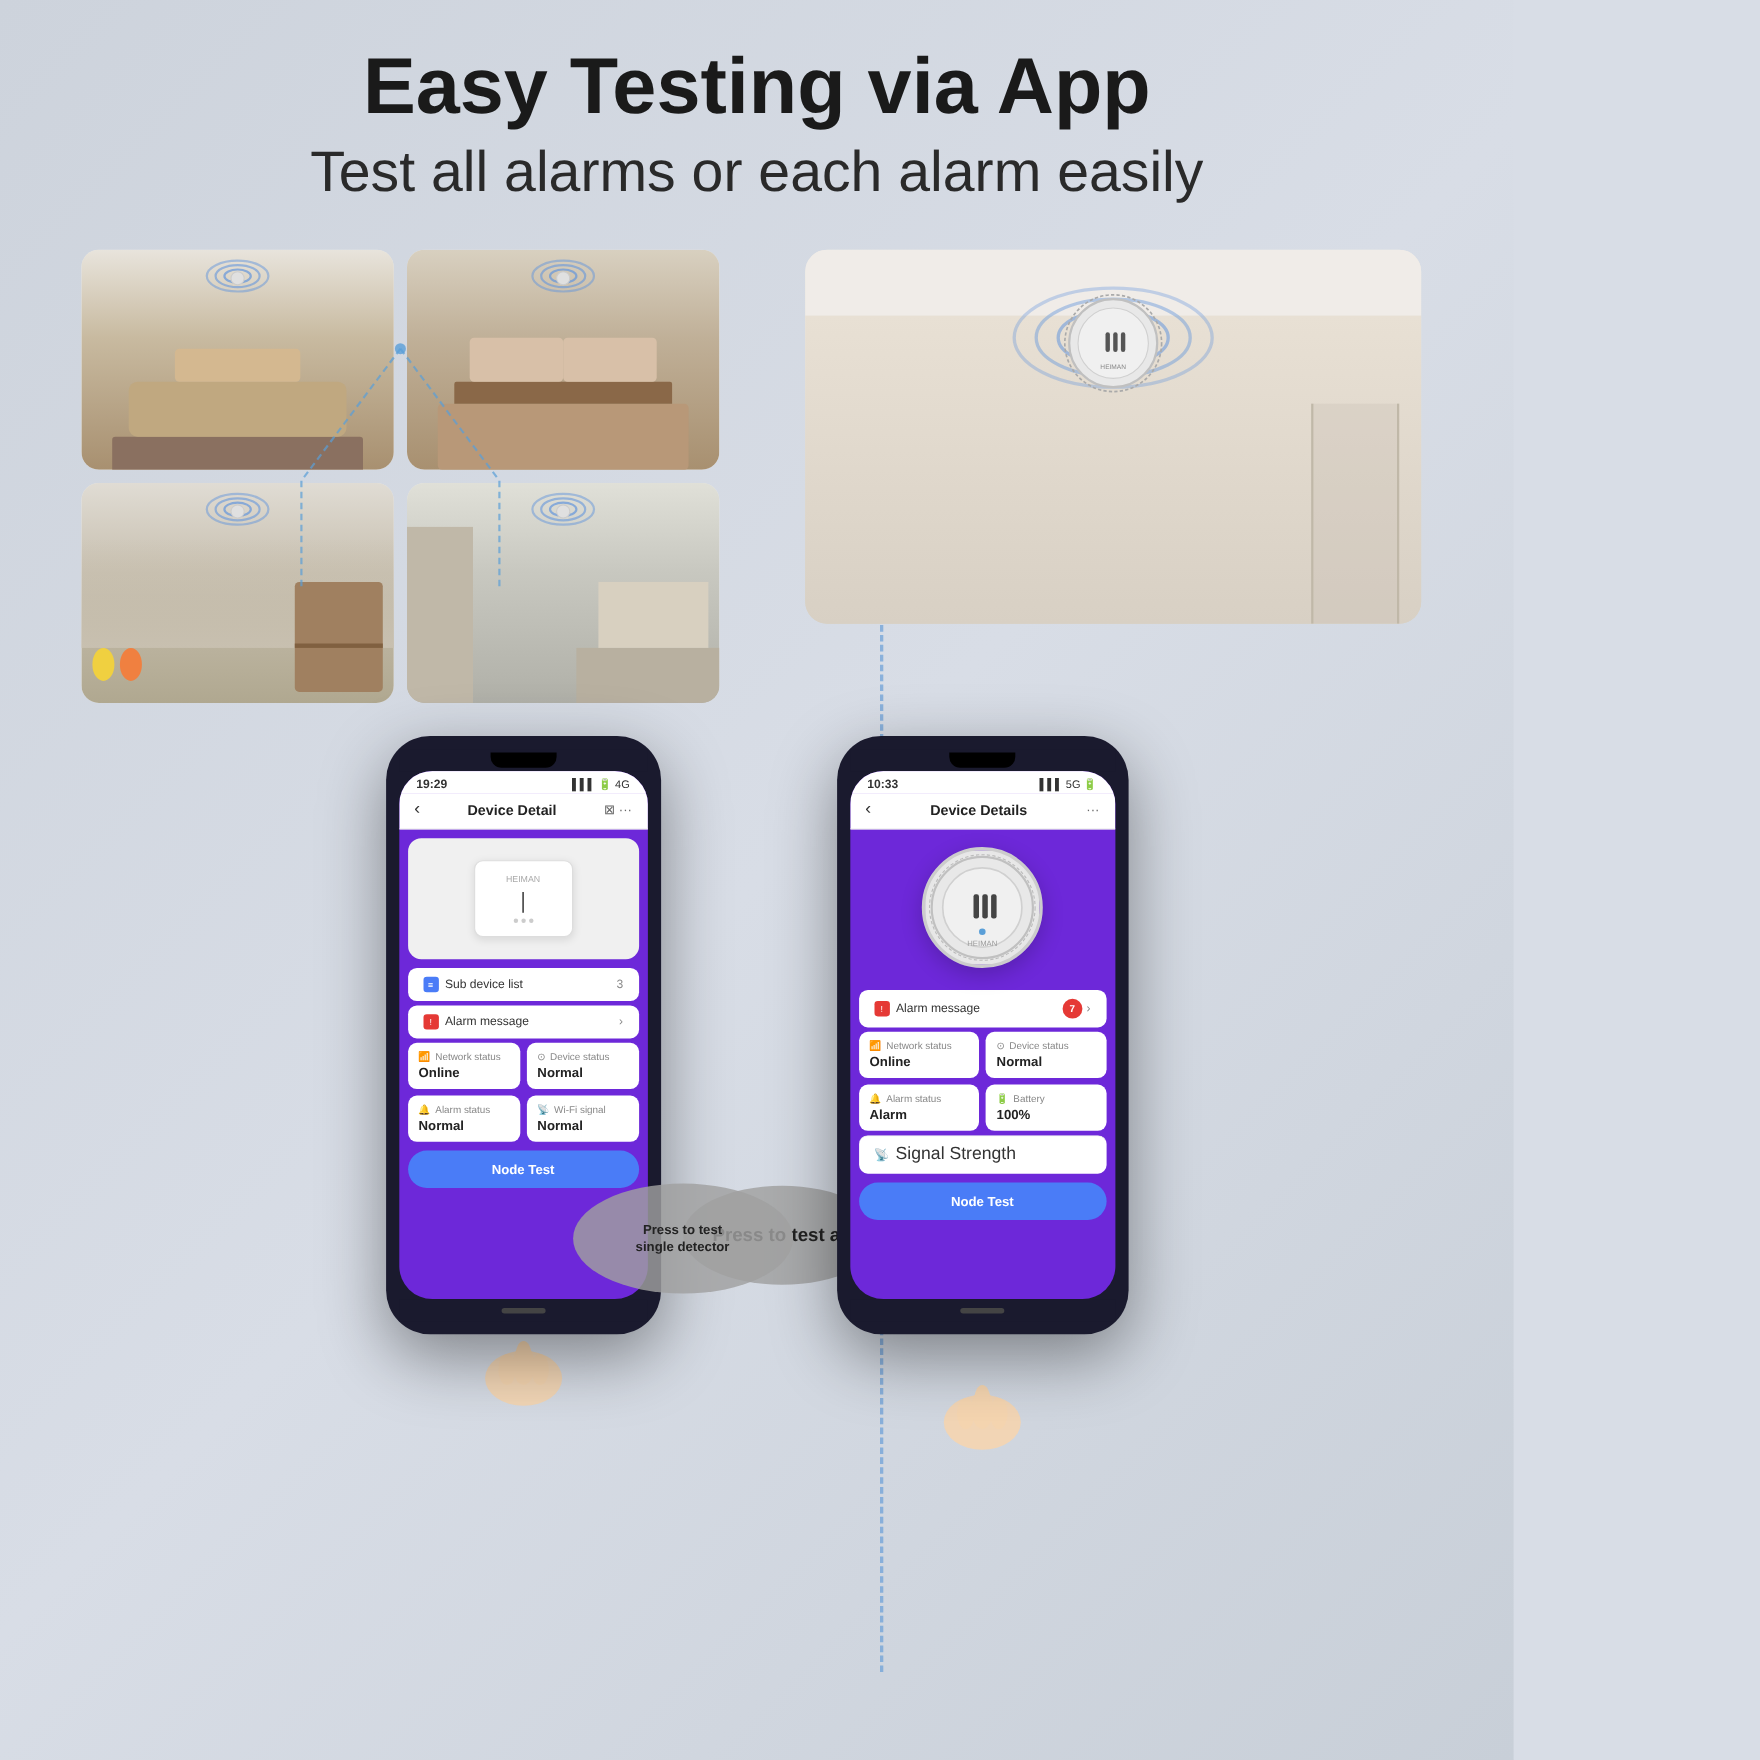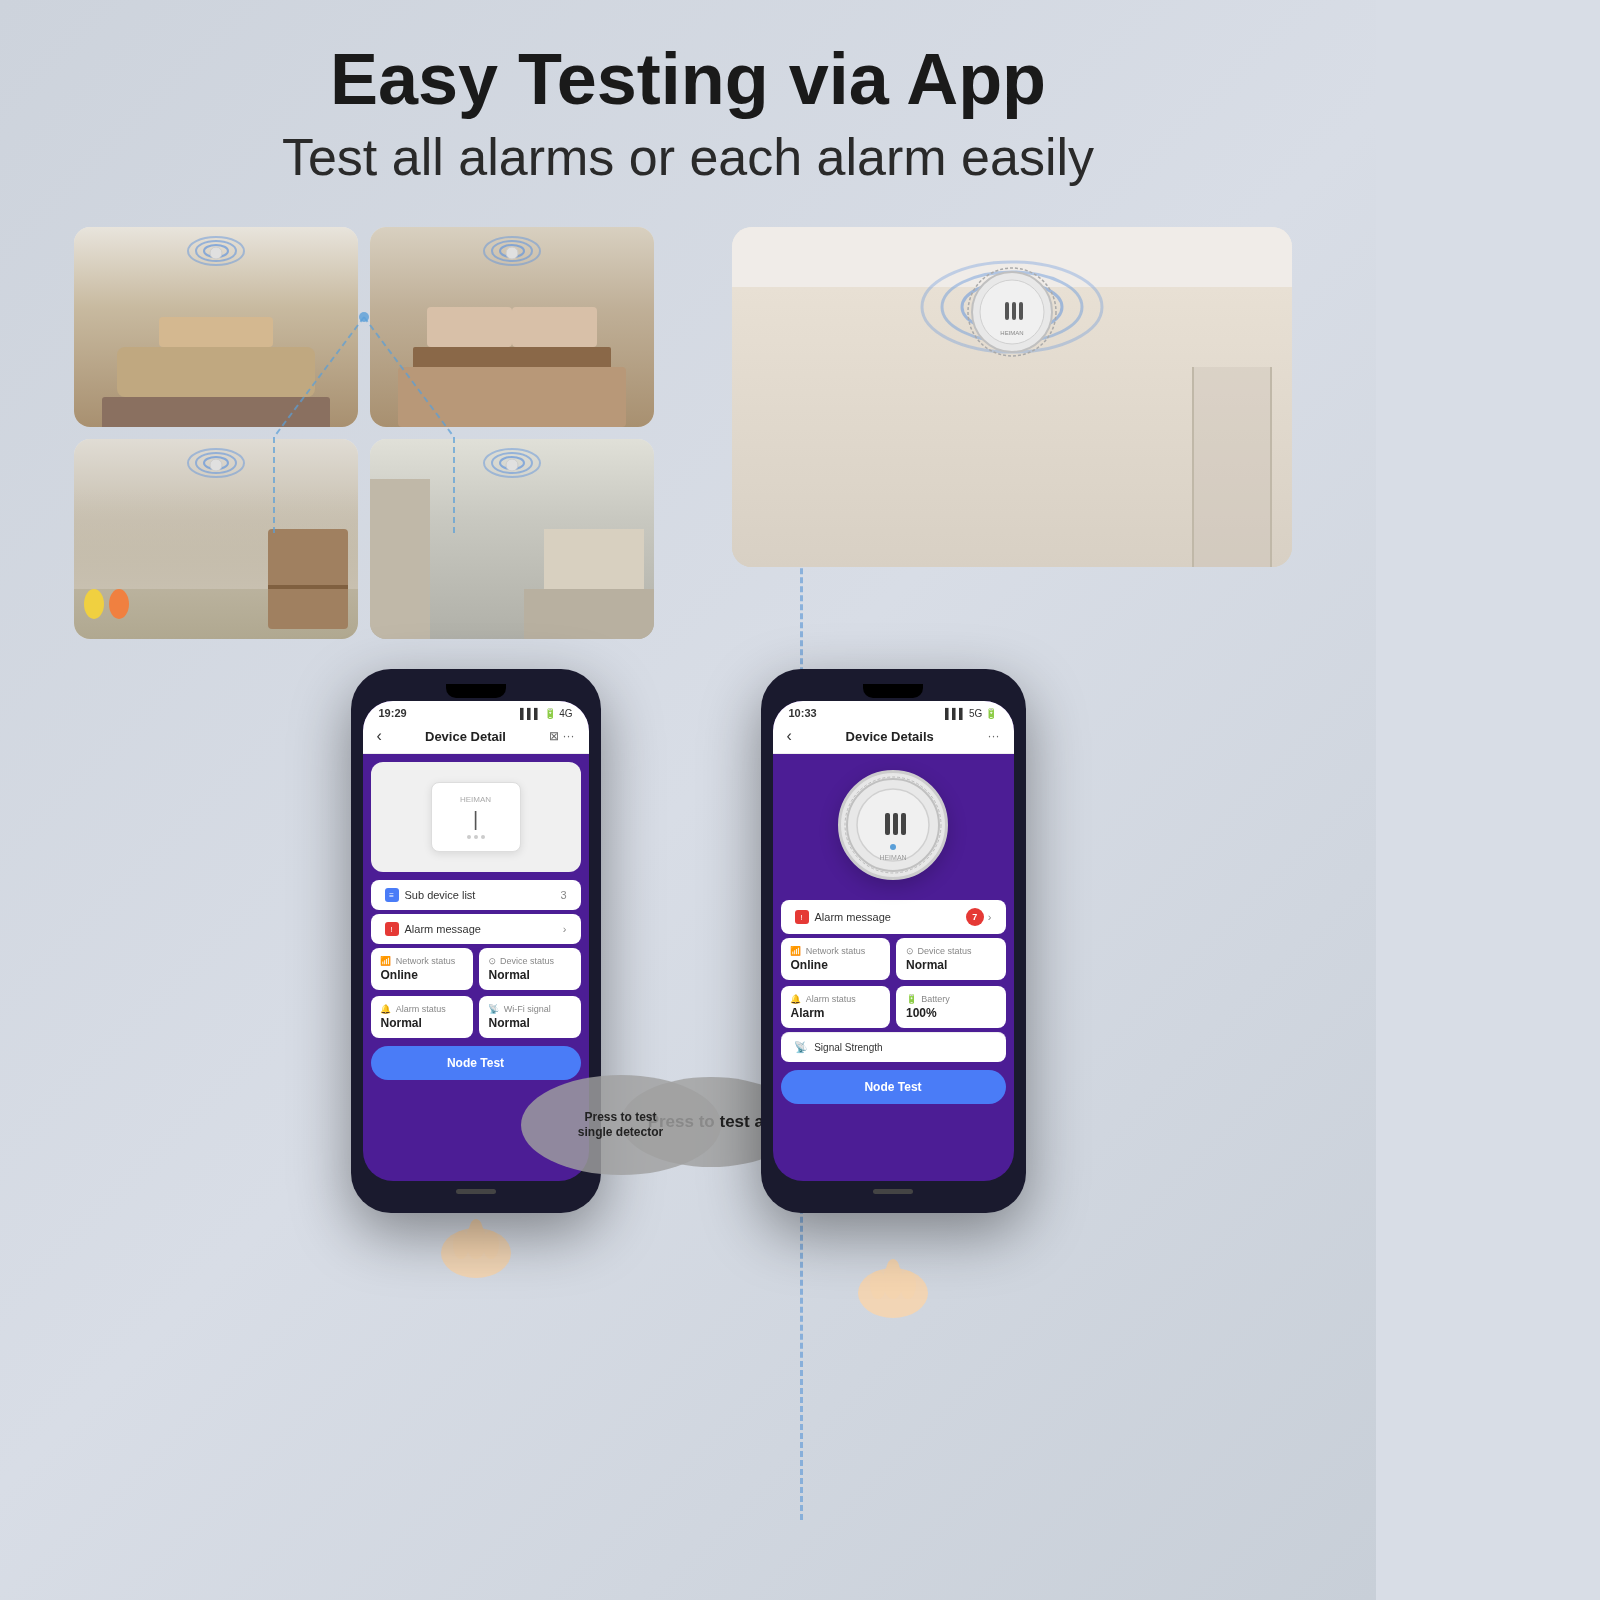--- a/index.html
+++ b/index.html
@@ -83,21 +83,21 @@
       width: 260px;
       background: #1a1a2e;
       border-radius: 40px;
       padding: 12px;
       position: relative;
       box-shadow: 0 20px 60px rgba(0,0,0,0.4);
       margin-top: 20px;
     }
 
     .phone-screen {
-      background: #4c1d95;
+      background: #6d28d9;
       border-radius: 30px;
       overflow: hidden;
       min-height: 480px;
     }
 
     .phone-notch-bar {
       display: flex;
       justify-content: space-between;
       align-items: center;
       padding: 6px 16px 2px;
@@ -591,21 +591,21 @@
                 <span>🔋</span>
                 <span>Battery</span>
               </div>
               <div class="status-value">100%</div>
             </div>
           </div>
 
           <div class="menu-item" style="border-top:1px solid #eee;">
             <div class="menu-item-left">
               <span>📡</span>
-              <span style="font-size:10px;margin-left:6px;">Signal Strength</span>
+              <span style="font-size:16px;margin-left:6px;">Signal Strength</span>
             </div>
           </div>
 
           <div class="node-test-btn">Node Test</div>
         </div>
         <div style="height:20px;background:#1a1a2e;display:flex;align-items:center;justify-content:center;">
           <div style="width:40px;height:5px;background:#444;border-radius:3px;"></div>
         </div>
       </div>
 

